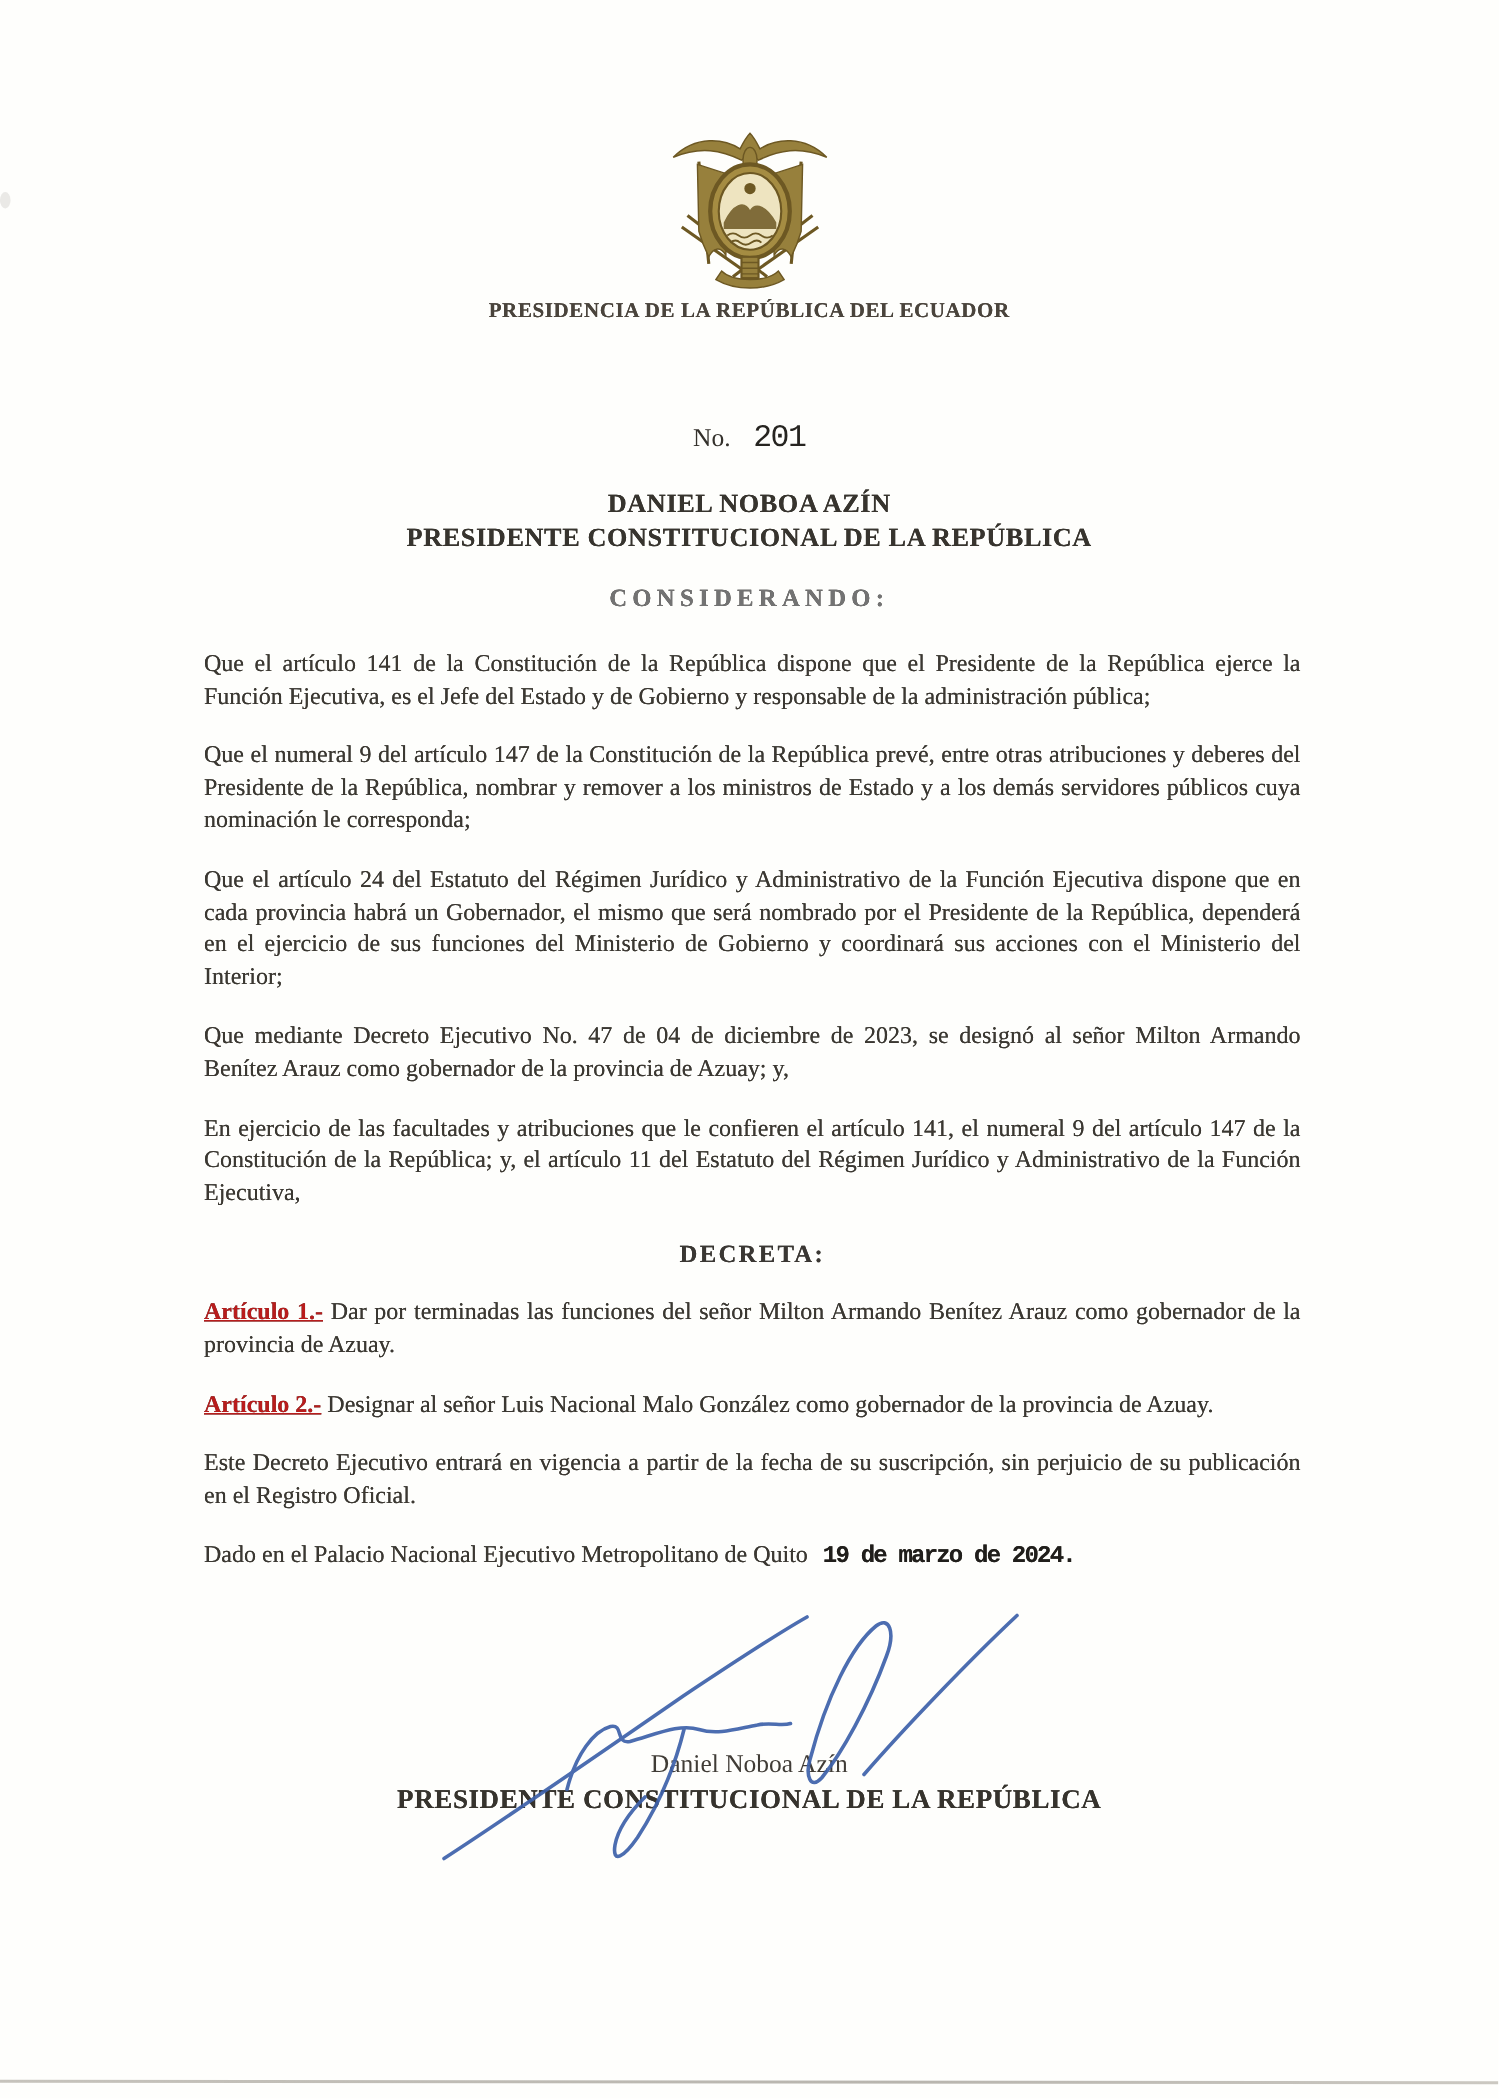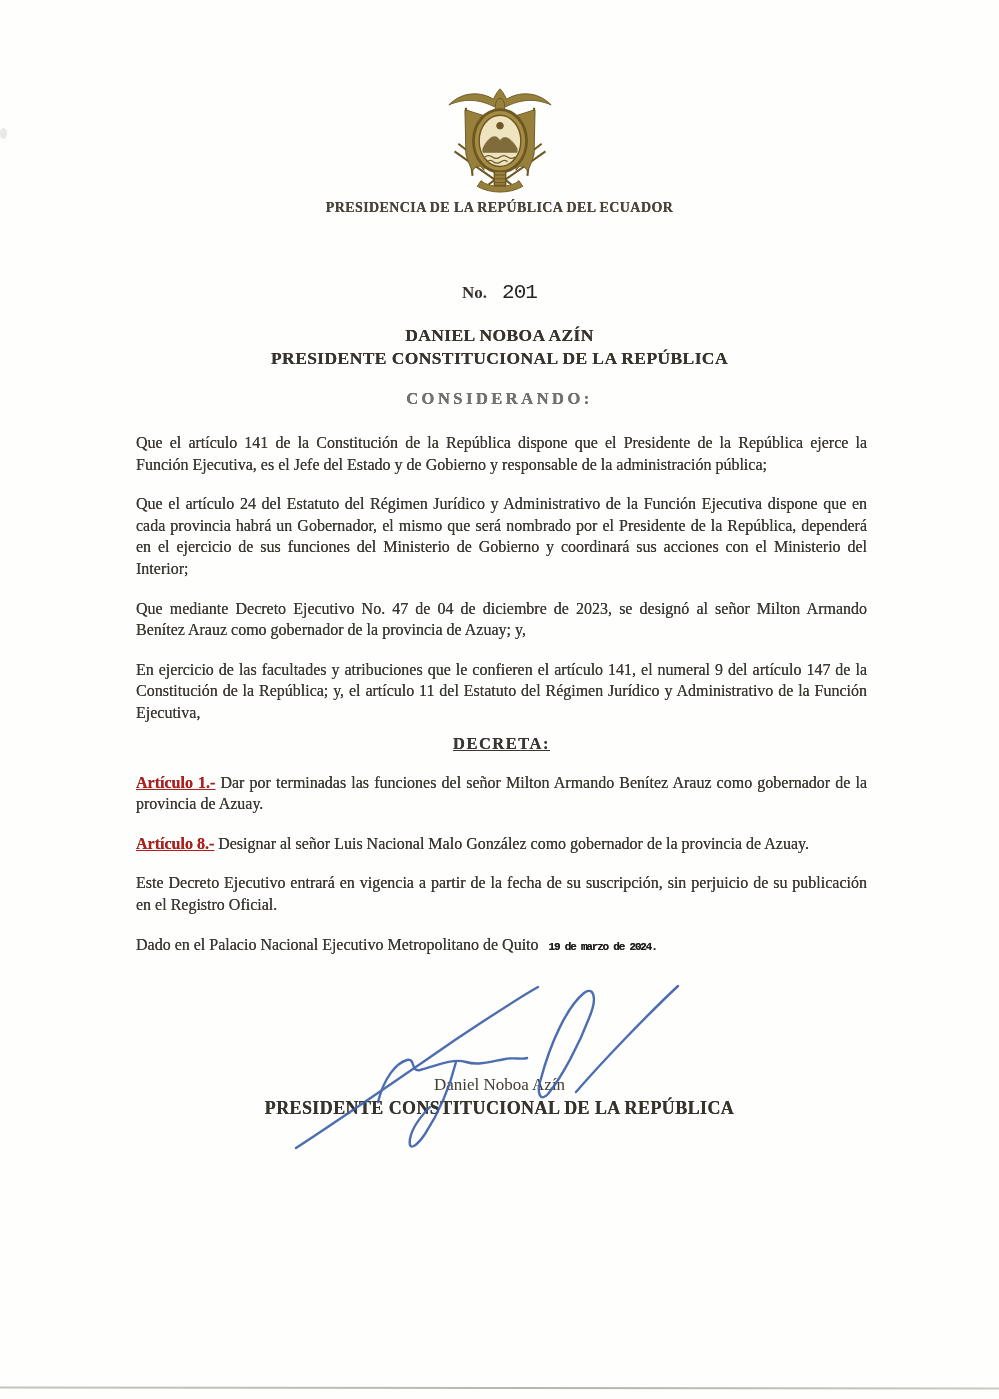--- a/index.html
+++ b/index.html
@@ -17,21 +17,21 @@
   
   .emblem{display:block;margin:85px auto 0 auto;}
   .org-name{
     margin-top:7px;text-align:center;
     font-size:14px;font-weight:bold;letter-spacing:.4px;
     color:#4a443c;text-shadow:0 0 .4px #4a443c;
   }
   .doc-number{
     margin-top:65px;text-align:center;font-size:17px;color:#34312c;
   }
-  .doc-number .num-label{font-weight:700;}
+  .doc-number .num-label{font-weight:400;}
   .doc-number .num-value{
     font-family:"Liberation Mono","DejaVu Sans Mono",monospace;
     font-size:21px;letter-spacing:-1px;margin-left:15px;color:#262420;
   }
   .title-block{
     margin-top:20px;text-align:center;
     font-weight:bold;font-size:17.5px;line-height:23px;
     color:#37342e;text-shadow:0 0 .4px #37342e;letter-spacing:.4px;
   }
   .considerando{
@@ -44,28 +44,28 @@
     width:731px;margin-left:136px;
   }
   .content p{
     margin:18px 0 0 0;
     font-size:16px;line-height:21.6px;
     text-align:justify;
     color:#3b3832;text-shadow:0 0 .35px #45423c;
   }
   .content p.first{margin-top:23px;}
   .decreta{
-    margin-top:10px;text-align:center;
+    margin-top:20px;text-align:center;
     font-weight:bold;font-size:16.5px;letter-spacing:1.5px;
-    color:#3a3733;text-shadow:0 0 .4px #3a3733;text-decoration:underline;
+    color:#3a3733;text-shadow:0 0 .4px #3a3733;
   }
   .art-label{font-weight:bold;color:#b91c1c;text-decoration:underline;}
   .dateline .date-typed{
     font-family:"Liberation Mono","DejaVu Sans Mono",monospace;
-    font-size:11px;letter-spacing:-1.2px;margin-left:10px;
+    font-size:16px;letter-spacing:-1.2px;margin-left:10px;
     color:#201e1b;font-weight:600;
   }
   
   .sig-block{position:relative;margin-top:18px;height:240px;}
   .sig-name{
     position:absolute;top:99px;left:0;width:100%;text-align:center;
     font-size:17px;color:#403c36;z-index:1;
   }
   .sig-role{
     position:absolute;top:122px;left:0;width:100%;text-align:center;
@@ -120,32 +120,33 @@
 
   <div class="title-block">
     <div>DANIEL NOBOA AZÍN</div>
     <div>PRESIDENTE CONSTITUCIONAL DE LA REPÚBLICA</div>
   </div>
 
   <div class="considerando">CONSIDERANDO:</div>
 
   <div class="content">
     <p class="first">Que el artículo 141 de la Constitución de la República dispone que el Presidente de la República ejerce la Función Ejecutiva, es el Jefe del Estado y de Gobierno y responsable de la administración pública;</p>
+    <p>Que el numeral 9 del artículo 147 de la Constitución de la República prevé, entre otras atribuciones y deberes del Presidente de la República, nombrar y remover a los ministros de Estado y a los demás servidores públicos cuya nominación le corresponda;</p>
     <p>Que el artículo 24 del Estatuto del Régimen Jurídico y Administrativo de la Función Ejecutiva dispone que en cada provincia habrá un Gobernador, el mismo que será nombrado por el Presidente de la República, dependerá en el ejercicio de sus funciones del Ministerio de Gobierno y coordinará sus acciones con el Ministerio del Interior;</p>
     <p>Que mediante Decreto Ejecutivo No. 47 de 04 de diciembre de 2023, se designó al señor Milton Armando Benítez Arauz como gobernador de la provincia de Azuay; y,</p>
     <p>En ejercicio de las facultades y atribuciones que le confieren el artículo 141, el numeral 9 del artículo 147 de la Constitución de la República; y, el artículo 11 del Estatuto del Régimen Jurídico y Administrativo de la Función Ejecutiva,</p>
 
     <div class="decreta">DECRETA:</div>
 
     <p>
       <span class="art-label">Artículo 1.-</span>
       <span>Dar por terminadas las funciones del señor Milton Armando Benítez Arauz como gobernador de la provincia de Azuay.</span>
     </p>
     <p>
-      <span class="art-label">Artículo 8.-</span>
+      <span class="art-label">Artículo 2.-</span>
       <span>Designar al señor Luis Nacional Malo González como gobernador de la provincia de Azuay.</span>
     </p>
 
     <p>Este Decreto Ejecutivo entrará en vigencia a partir de la fecha de su suscripción, sin perjuicio de su publicación en el Registro Oficial.</p>
 
     <p class="dateline">
       <span>Dado en el Palacio Nacional Ejecutivo Metropolitano de Quito</span><span class="date-typed">19 de marzo de 2024.</span>
     </p>
   </div>
 

